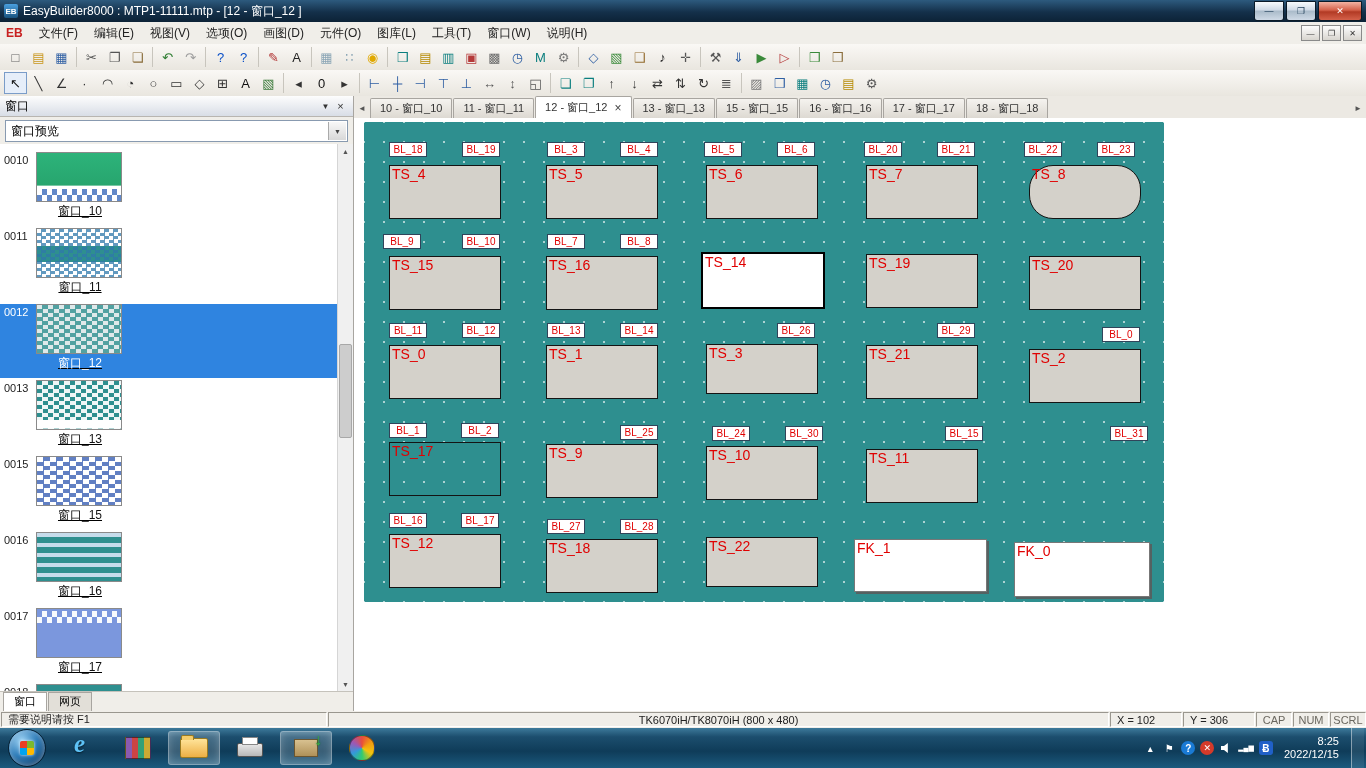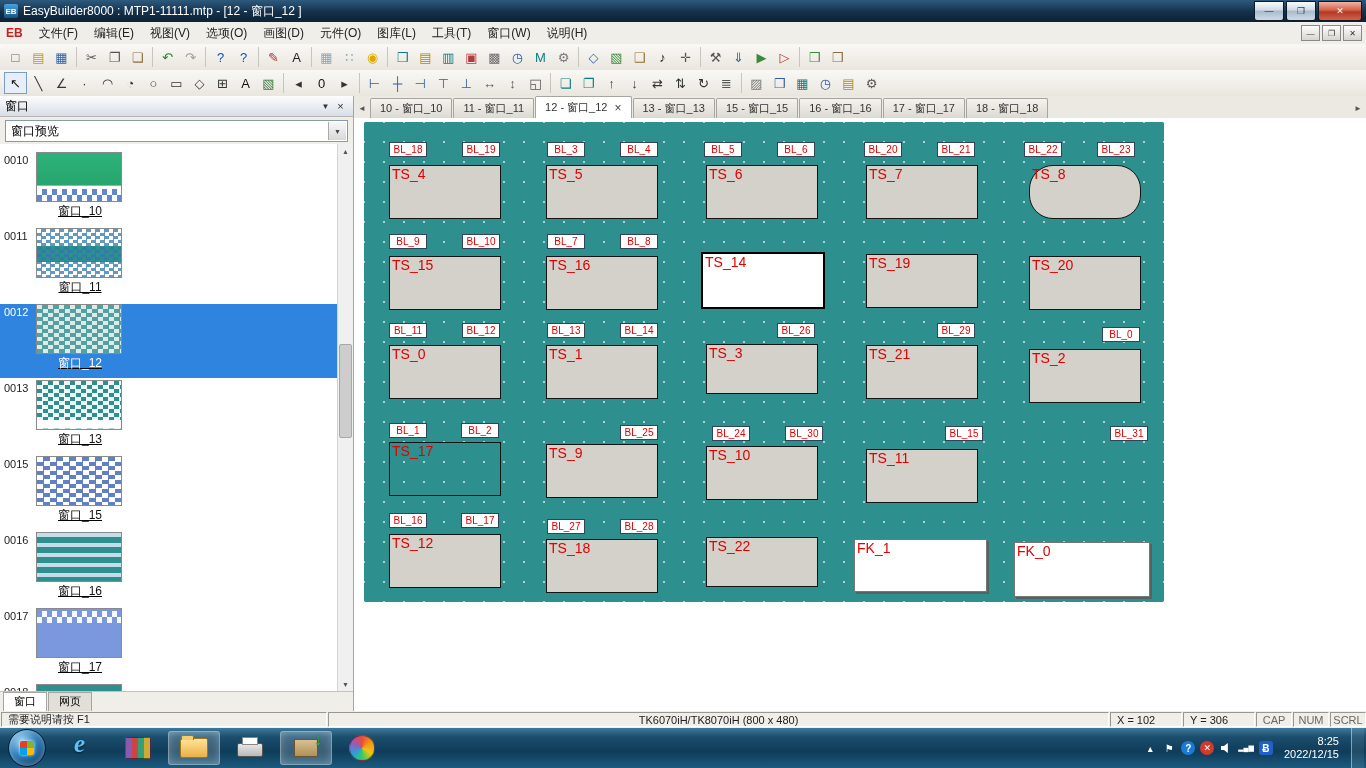--- a/index.html
+++ b/index.html
@@ -378,21 +378,21 @@
             <div class="bl-obj" style="left: 25px; top: 20px;">BL_18</div>
             <div class="bl-obj" style="left: 98px; top: 20px;">BL_19</div>
             <div class="bl-obj" style="left: 183px; top: 20px;">BL_3</div>
             <div class="bl-obj" style="left: 256px; top: 20px;">BL_4</div>
             <div class="bl-obj" style="left: 340px; top: 20px;">BL_5</div>
             <div class="bl-obj" style="left: 413px; top: 20px;">BL_6</div>
             <div class="bl-obj" style="left: 500px; top: 20px;">BL_20</div>
             <div class="bl-obj" style="left: 573px; top: 20px;">BL_21</div>
             <div class="bl-obj" style="left: 660px; top: 20px;">BL_22</div>
             <div class="bl-obj" style="left: 733px; top: 20px;">BL_23</div>
-            <div class="bl-obj" style="left: 25px; top: 112px;">BL_9</div>
+            <div class="bl-obj" style="left: 19px; top: 112px;">BL_9</div>
             <div class="bl-obj" style="left: 98px; top: 112px;">BL_10</div>
             <div class="bl-obj" style="left: 183px; top: 112px;">BL_7</div>
             <div class="bl-obj" style="left: 256px; top: 112px;">BL_8</div>
             <div class="bl-obj" style="left: 25px; top: 201px;">BL_11</div>
             <div class="bl-obj" style="left: 98px; top: 201px;">BL_12</div>
             <div class="bl-obj" style="left: 183px; top: 201px;">BL_13</div>
             <div class="bl-obj" style="left: 256px; top: 201px;">BL_14</div>
             <div class="bl-obj" style="left: 413px; top: 201px;">BL_26</div>
             <div class="bl-obj" style="left: 573px; top: 201px;">BL_29</div>
             <div class="bl-obj" style="left: 738px; top: 205px;">BL_0</div>

